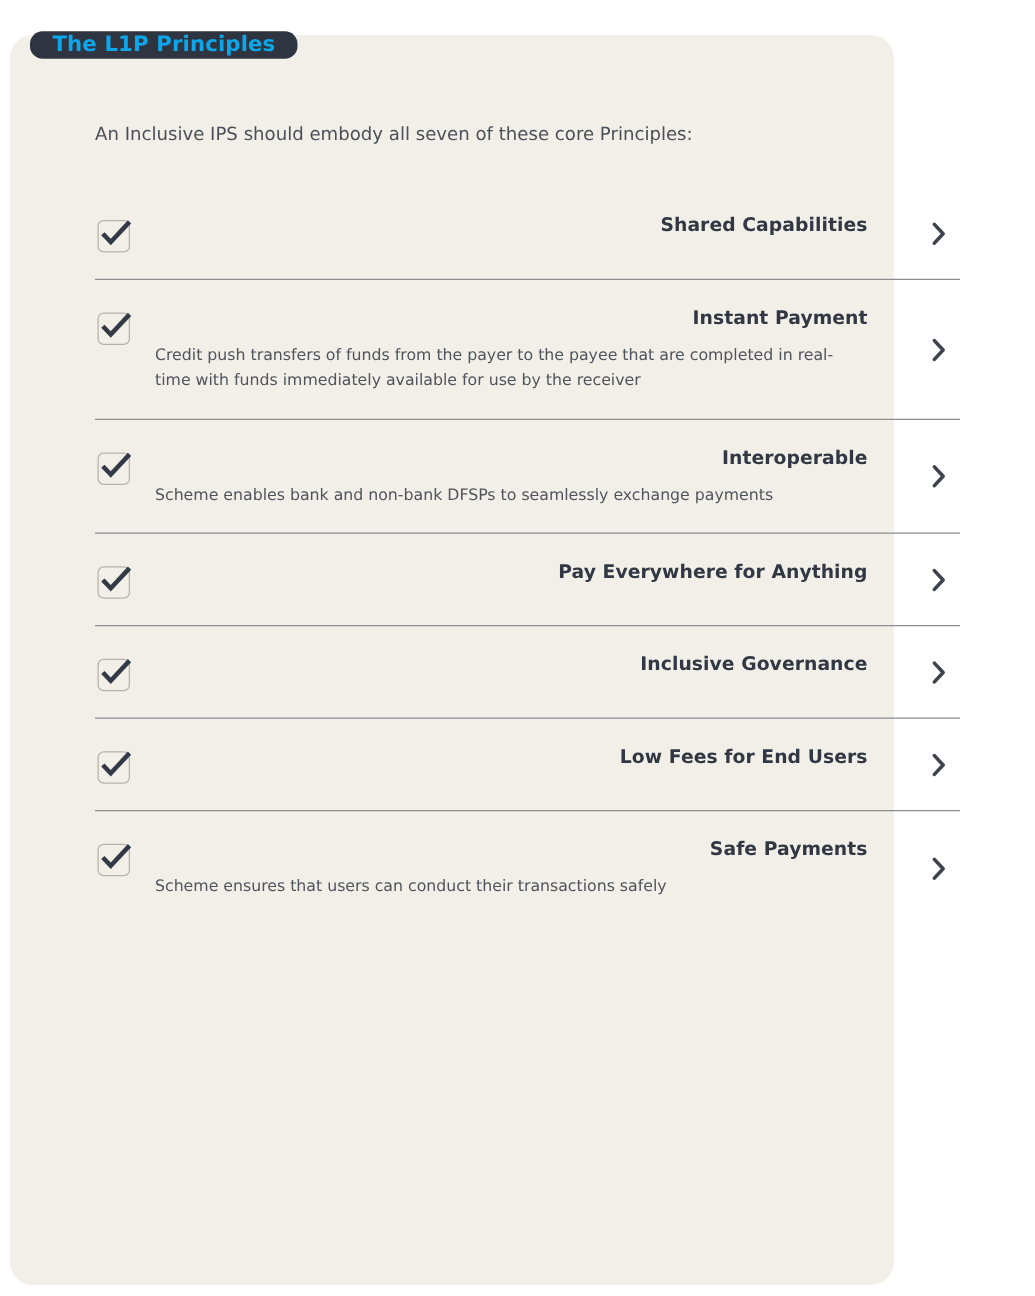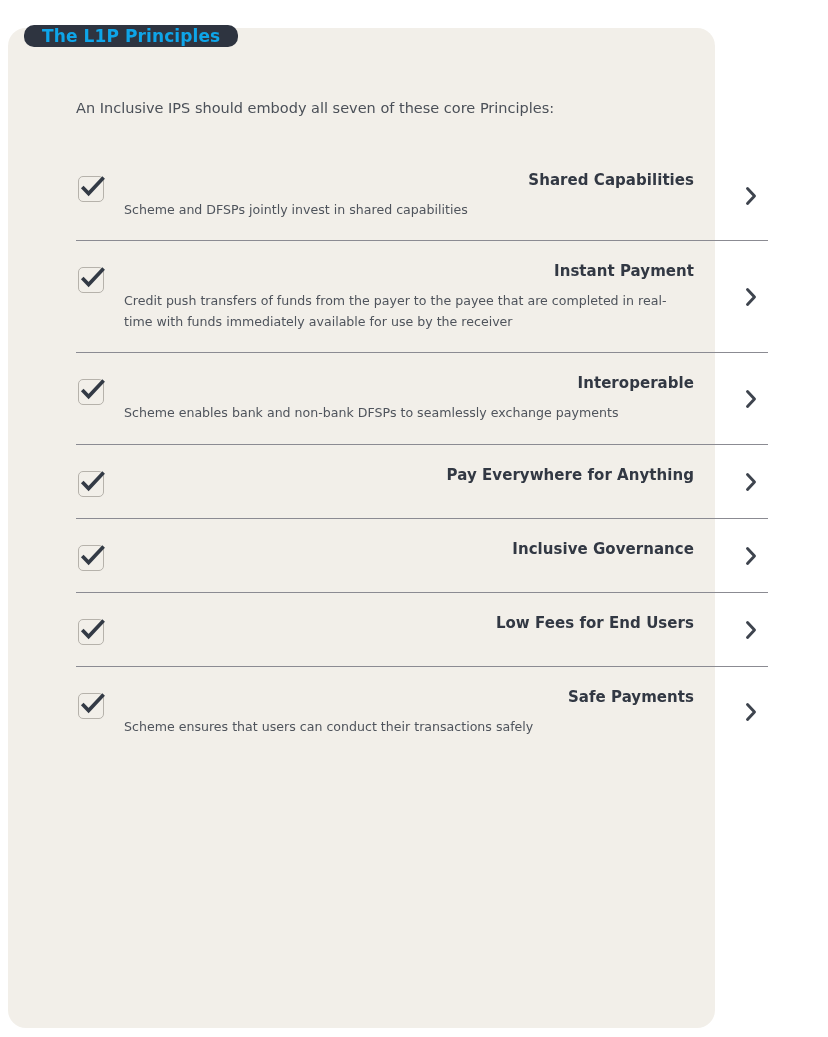--- a/index.html
+++ b/index.html
@@ -156,21 +156,20 @@
     <div class="cb-wrap">
       <span class="cb">
         <span class="box"></span>
         <svg viewBox="0 0 30 30">
           <path d="M7.5 15.3 L12.6 20.6 L26.4 5.8" fill="none" stroke="#333a45" stroke-width="3.6" stroke-linecap="square" stroke-linejoin="miter"></path>
         </svg>
       </span>
     </div>
     <div class="rtext">
       <div class="rtitle">Shared Capabilities</div>
-      <div class="rdesc">Scheme and DFSPs jointly invest in shared capabilities</div>
     </div>
     <div class="chev">
       <svg width="15" height="22" viewBox="0 0 15 22">
         <path d="M3.5 3.5 L10.5 11 L3.5 18.5" fill="none" stroke="currentColor" stroke-width="2.9" stroke-linecap="round" stroke-linejoin="round"></path>
       </svg>
     </div>
   </div>
 
   <div class="row">
     <div class="cb-wrap">

